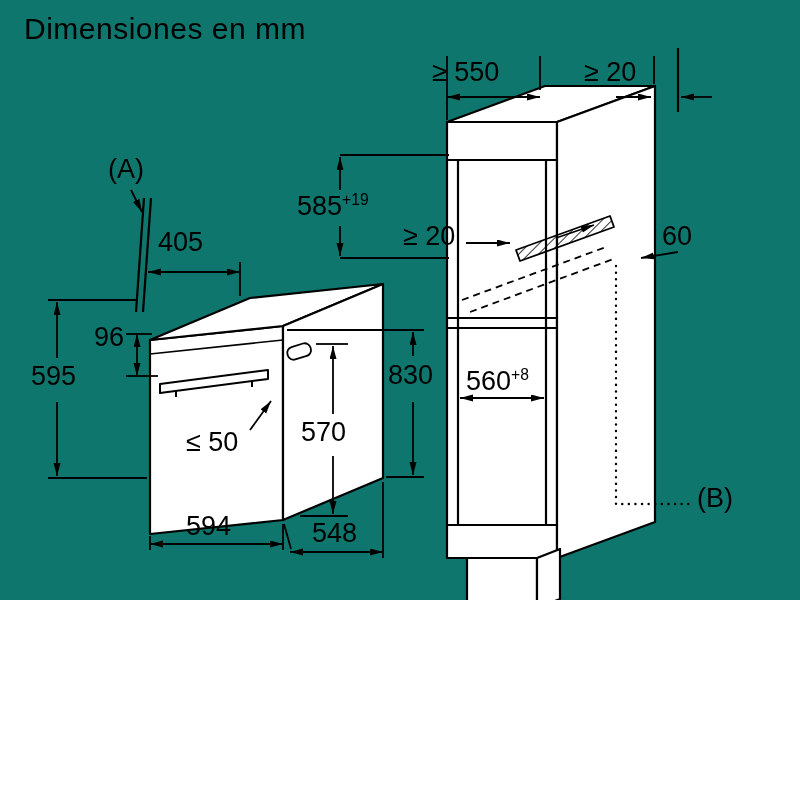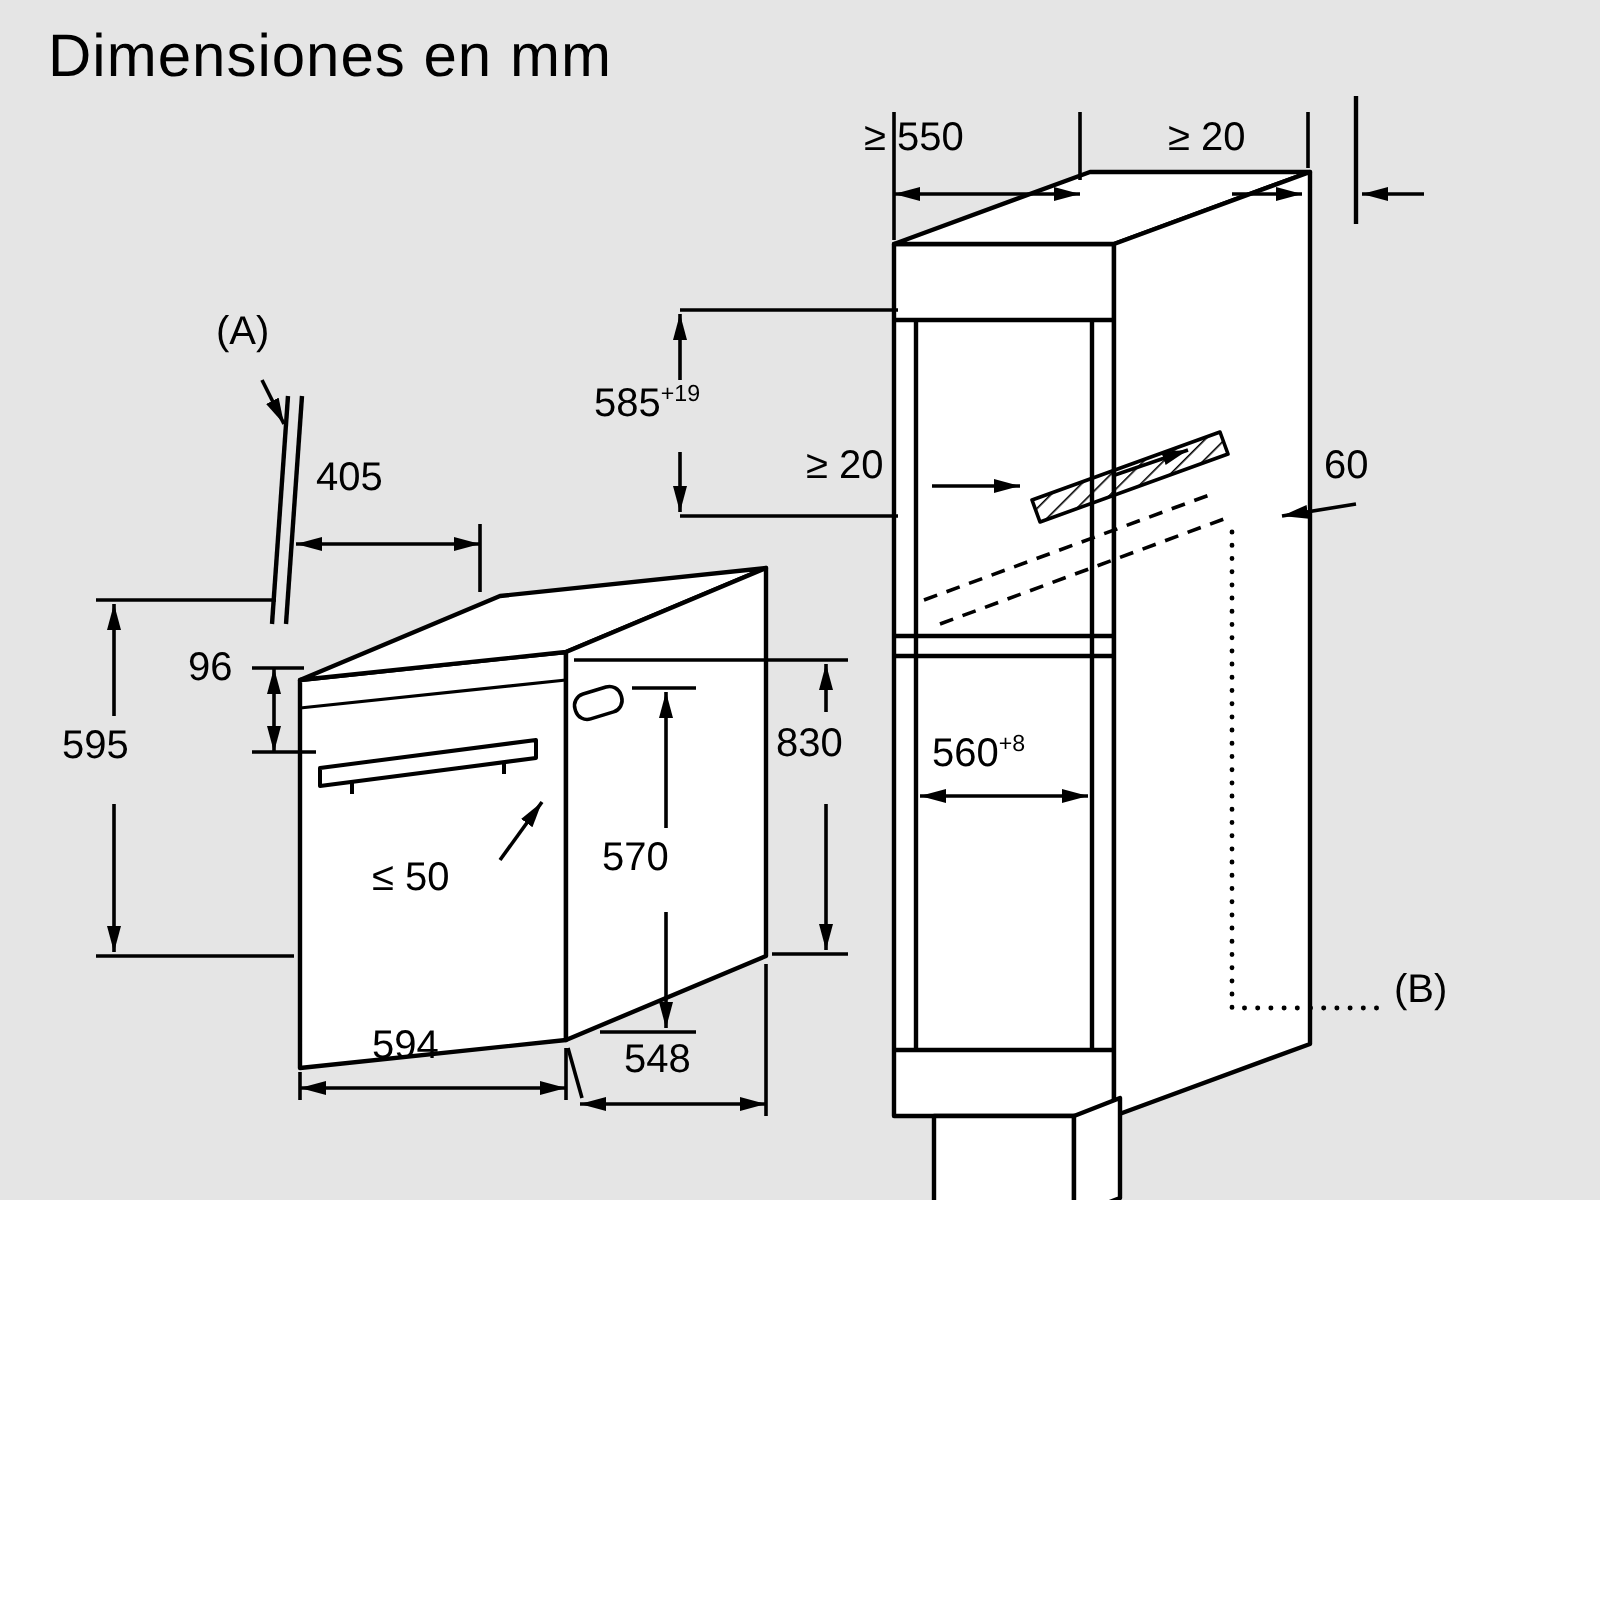--- a/index.html
+++ b/index.html
@@ -1,19 +1,19 @@
 <!DOCTYPE html>
 <html><head>
 <meta charset="utf-8">
 <style>
   html,body{margin:0;padding:0;background:#fff;}
   body{width:800px;height:800px;font-family:"Liberation Sans",sans-serif;color:#000;}
-  .canvas{position:relative;width:800px;height:600px;background:#e5e5e5;overflow:hidden;}
+  .canvas{position:relative;width:800px;height:600px;background:#0f766e;overflow:hidden;}
   svg.linework{position:absolute;left:0;top:0;}
-  .lbl{position:absolute;font-size:20px;line-height:1.1;white-space:nowrap;color:#000;}
+  .lbl{position:absolute;font-size:27px;line-height:1.1;white-space:nowrap;color:#000;}
   .lbl sup{font-size:0.58em;}
   .title{position:absolute;font-size:30px;letter-spacing:0.5px;}
   .legend-line{position:absolute;font-size:28px;}
   .legend-line b{font-weight:bold;margin-right:8px;}
 </style>
 </head>
 <body>
 
 <div class="canvas">
 

